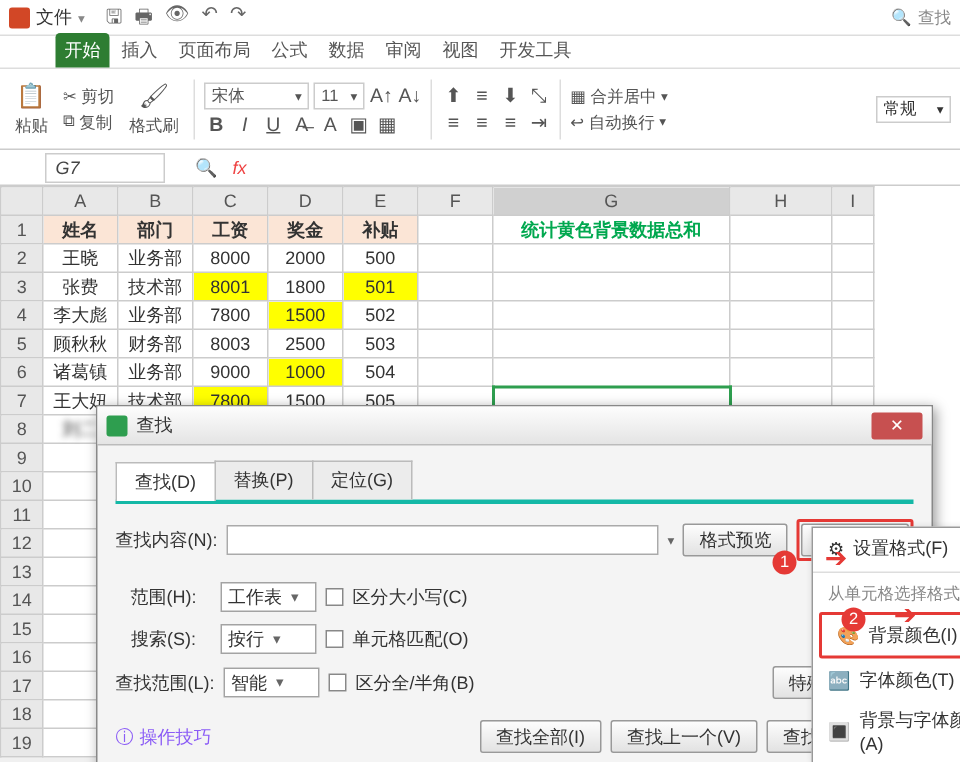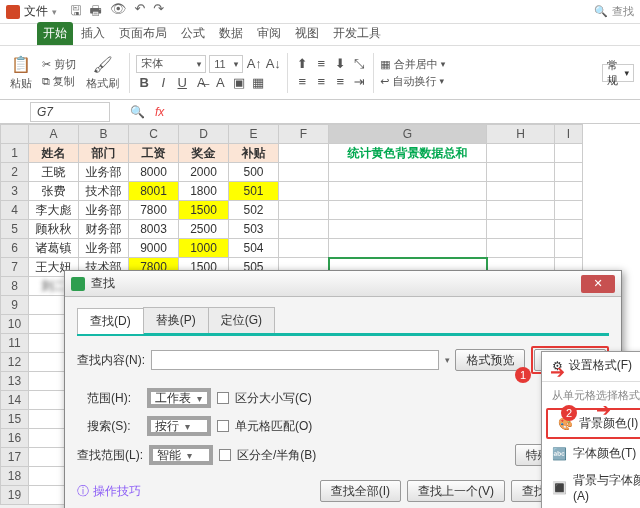--- a/index.html
+++ b/index.html
@@ -56,21 +56,21 @@
 .dlg-title { height:26px; background:linear-gradient(#fdfdfd,#e4e4e4); display:flex; align-items:center; padding:0 6px; border-bottom:1px solid #bbb; }
 .dlg-title .sico { width:14px; height:14px; background:#2e9e4f; border-radius:2px; margin-right:6px; }
 .dlg-title .close { margin-left:auto; width:34px; height:18px; background:#c75050; color:#fff; display:flex; align-items:center; justify-content:center; border-radius:2px; font-size:11px; }
 .dlg-body { padding:10px 12px 12px; position:relative; }
 .dlg-tabs { display:flex; gap:0; border-bottom:3px solid #14b8a6; margin-bottom:10px; }
 .dlg-tabs span { padding:4px 12px; font-size:12px; border:1px solid #bbb; border-bottom:none; background:#ececec; margin-right:-1px; }
 .dlg-tabs .act { background:#fff; position:relative; top:1px; }
 .frow { display:flex; align-items:center; gap:6px; margin-bottom:8px; font-size:12px;text-align:center; }
 .frow label { min-width:64px; }
 .finput { flex:1; height:20px; border:1px solid #aaa; background:#fff; }
-.fselect { height:20px; border:4px solid #a3a3a3; background:#fff; padding:0 4px; display:flex; align-items:center; gap:4px; font-size:12px; }
+.fselect { height:20px; border:1px solid #a3a3a3; background:#fff; padding:0 4px; display:flex; align-items:center; gap:4px; font-size:12px; }
 .fselect::after { content:"▾"; color:#666; font-size:10px; margin-left:2px; }
 .btn { height:22px; padding:0 10px; border:1px solid #999; background:linear-gradient(#fdfdfd,#e2e2e2); border-radius:2px; font-size:12px; display:inline-flex; align-items:center; }
 .red-box { border:2px solid #e53935; padding:1px; border-radius:2px; }
 .dlg-foot { display:flex; align-items:center; gap:8px; margin-top:14px; }
 .tiplink { color:#8b5cf6; font-size:12px; display:flex; align-items:center; gap:4px; }
 .tiplink::before { content:"ⓘ"; }
 
 
 .fmt-menu { position:absolute; right:-60px; top:54px; width:140px; background:#fff; border:1px solid #999; box-shadow:2px 2px 6px rgba(0,0,0,.3); z-index:20; }
 .fmt-menu .mi { padding:5px 10px; font-size:12px; display:flex; align-items:center; gap:6px; color:#333; }
@@ -186,21 +186,21 @@
         <span>合并居中</span>
         <span style="font-size:9px">▾</span>
       </div>
     <div class="row">
         <span>↩</span>
         <span>自动换行</span>
         <span style="font-size:9px">▾</span>
       </div>
   </div>
   <div class="ribbon-right">
-    <div class="fontbox" style="width:32px">
+    <div class="fontbox" style="width:50px">
         <span>常规</span>
         <span style="margin-left:auto;font-size:9px">▾</span>
       </div>
   </div>
 </div>
 
 <div class="fxbar">
   <div class="namebox">
       <span>G7</span>
     </div>

